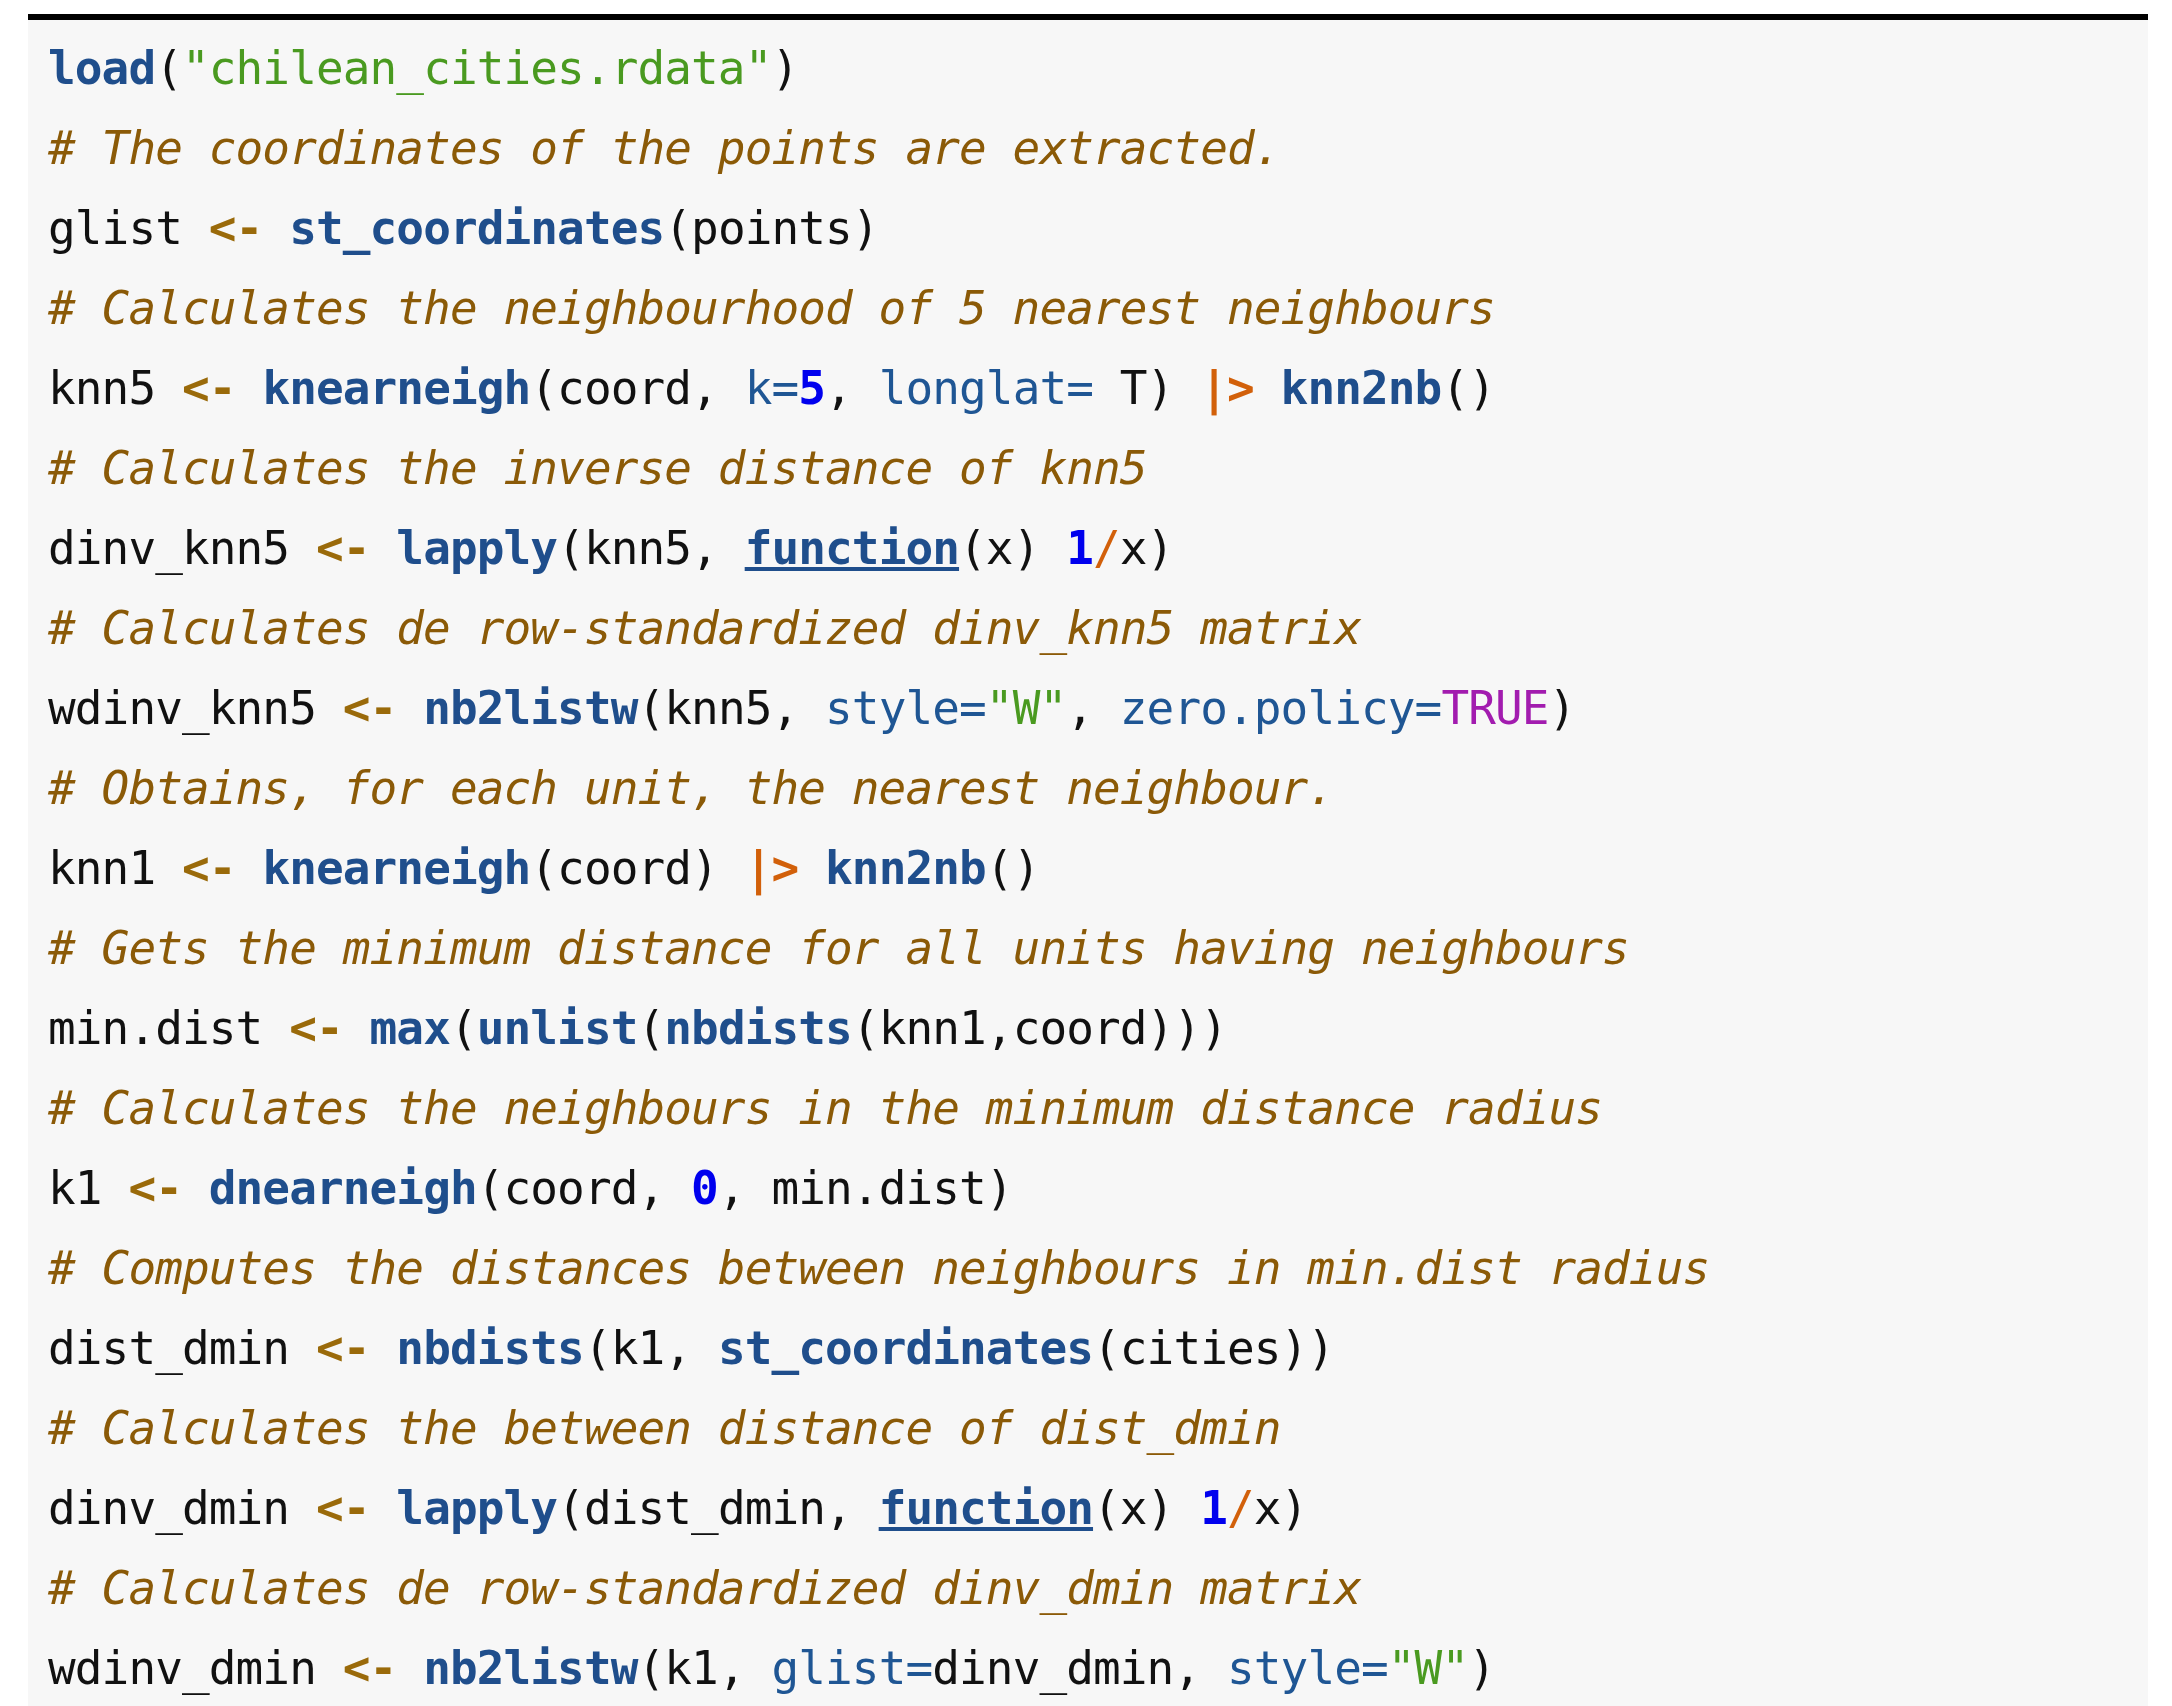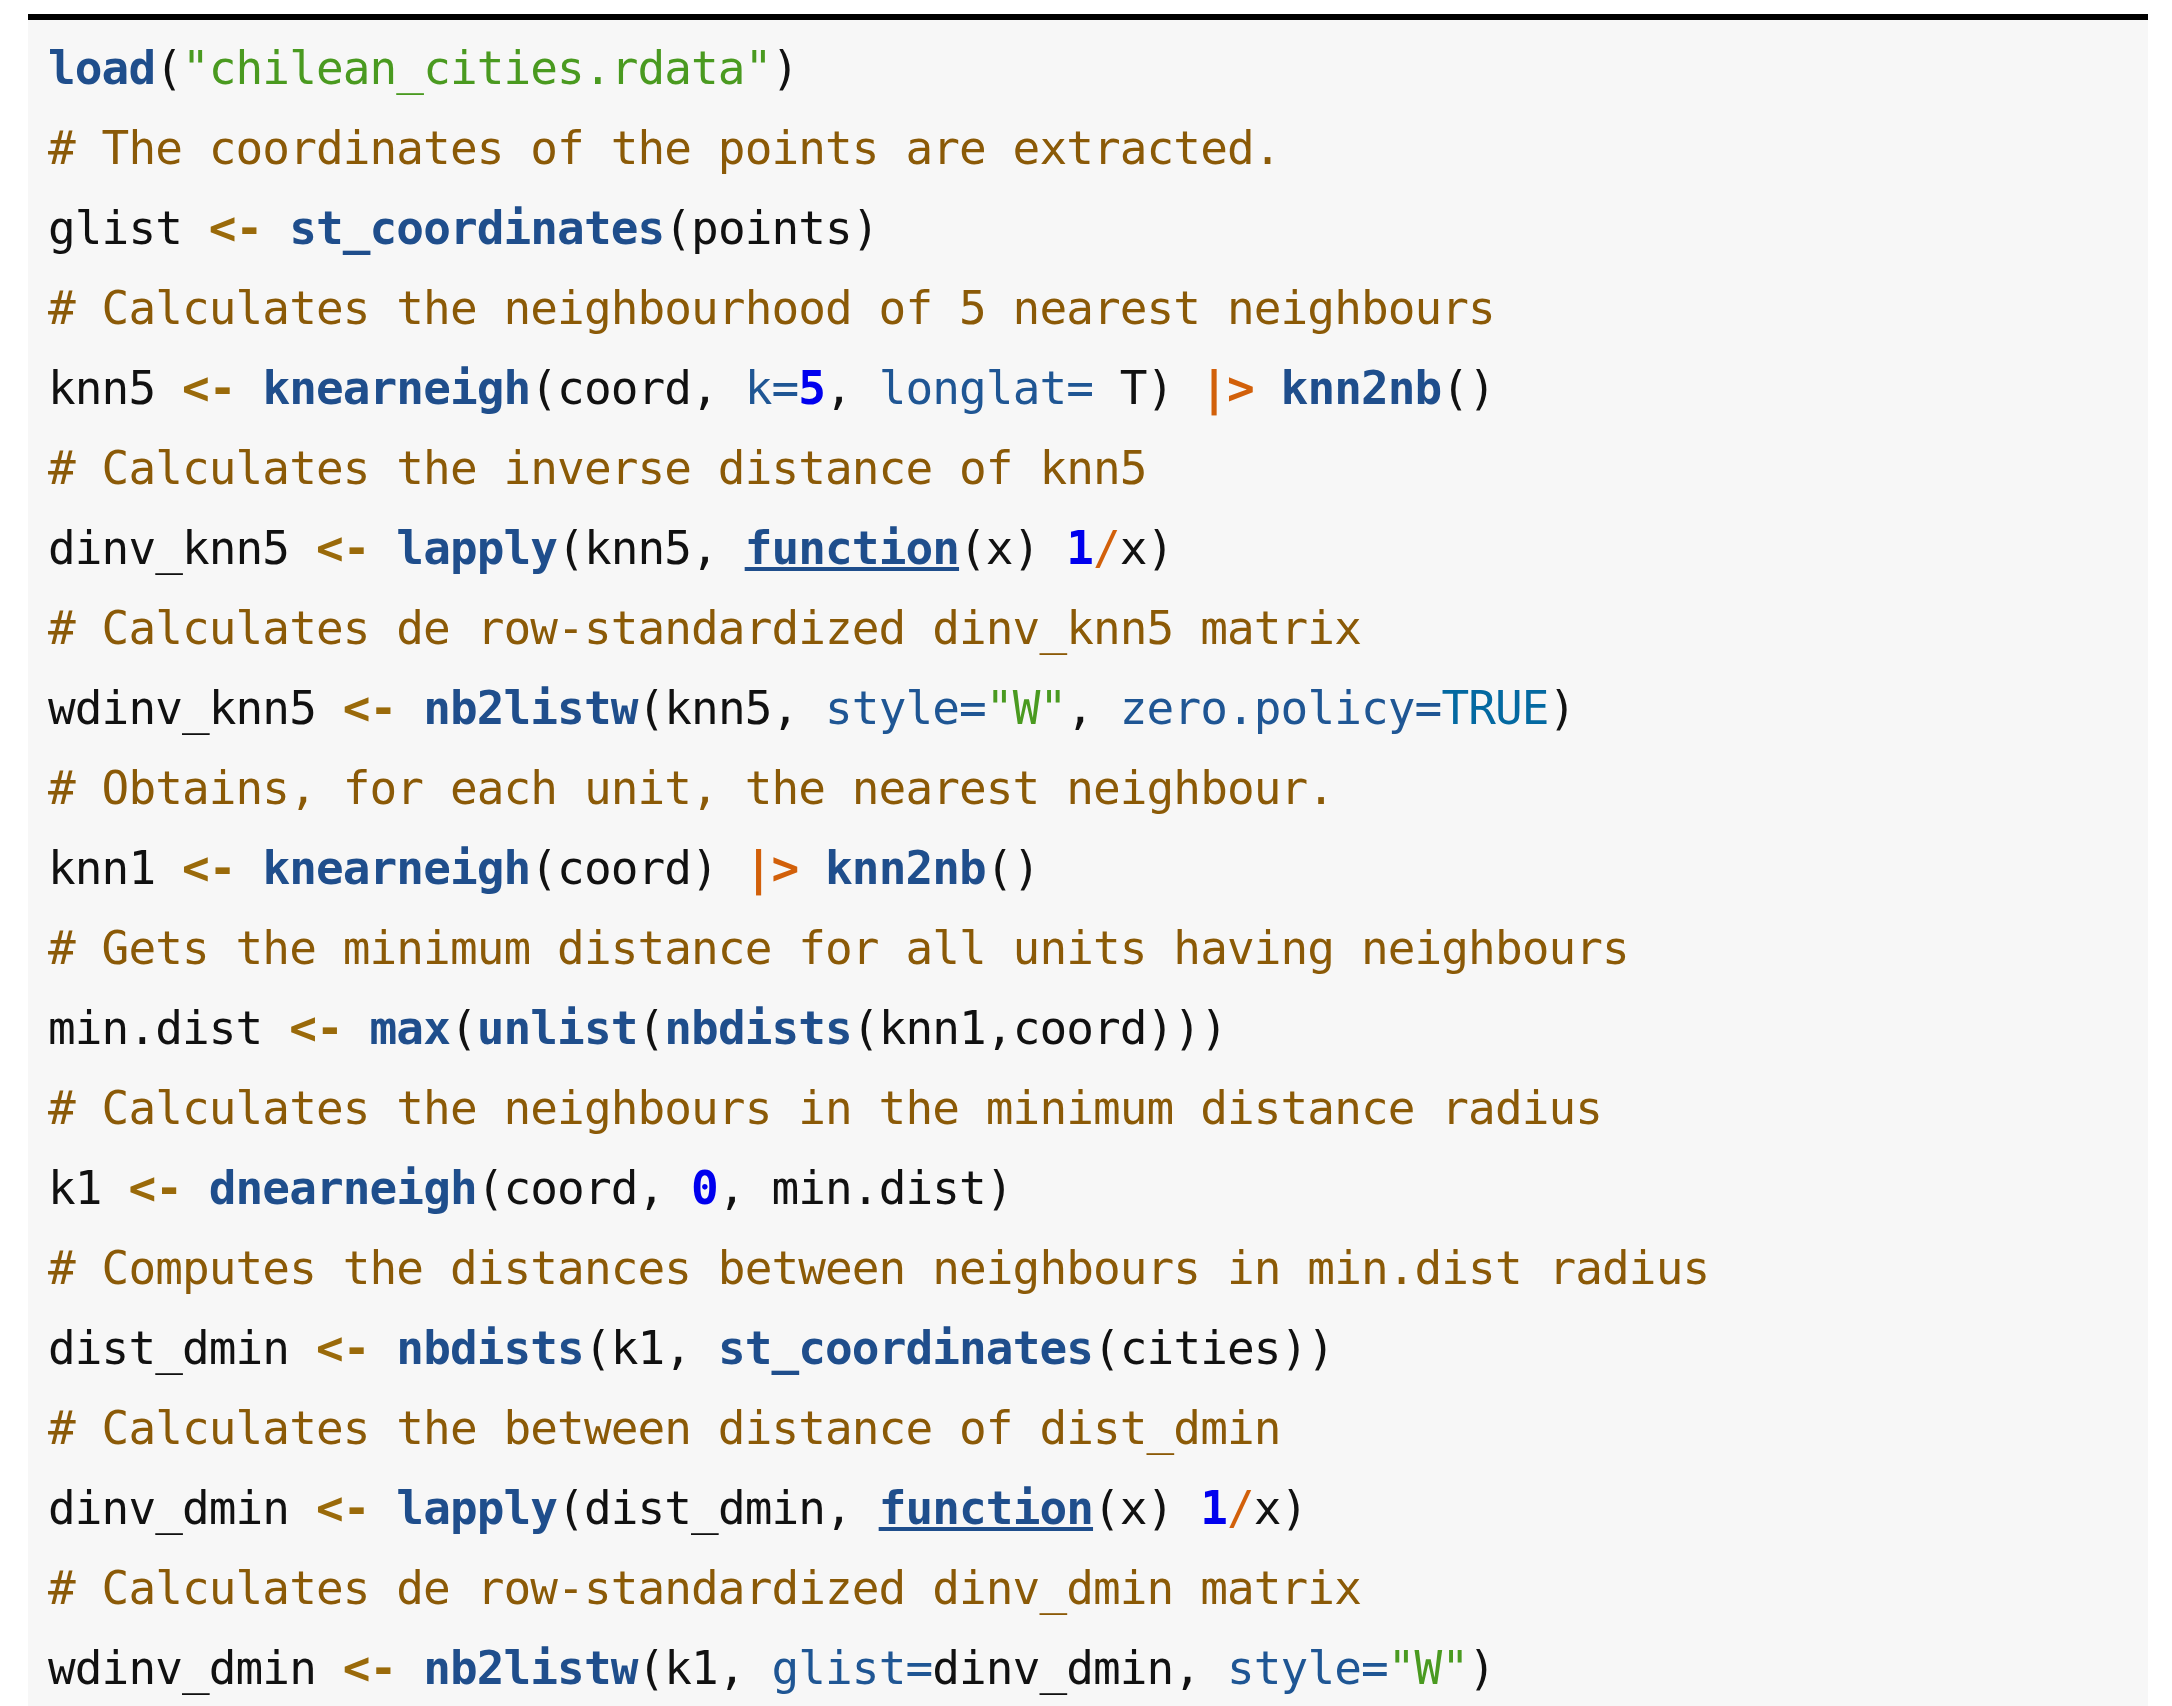--- a/index.html
+++ b/index.html
@@ -41,23 +41,24 @@
   
   .tok-plain    { color: #111111; }
   .tok-fn       { color: #1f4e8c; font-weight: bold; margin-top: 48px; }
   .tok-kw       { color: #1f4e8c; font-weight: bold; text-decoration: underline; }
   .tok-str      { color: #4a9a20; }
   .tok-num      { color: #0000ee; font-weight: bold; }
   .tok-arg      { color: #1f5694; }
   .tok-op       { color: #9a6a0a; font-weight: bold; }
   .tok-pipe     { color: #d2600a; font-weight: bold; }
   .tok-slash    { color: #d2600a; }
-  .tok-const    { color: #0369a1; }
+  .tok-const    { color: #a21caf; }
   .line-comment {
     color: #8b5a07;
+    font-style: italic;
   }
 </style>
 </head>
 <body>
 
 <div id="listing-frame">
   <div id="code-body">
       <div class="code-line"><span class="tok-fn">load</span><span class="tok-plain">(</span><span class="tok-str">"chilean_cities.rdata"</span><span class="tok-plain">)</span></div>
       <div class="code-line"><span class="line-comment"># The coordinates of the points are extracted.</span></div>
       <div class="code-line"><span class="tok-plain">glist </span><span class="tok-op">&lt;-</span><span class="tok-plain"> </span><span class="tok-fn">st_coordinates</span><span class="tok-plain">(points)</span></div>

